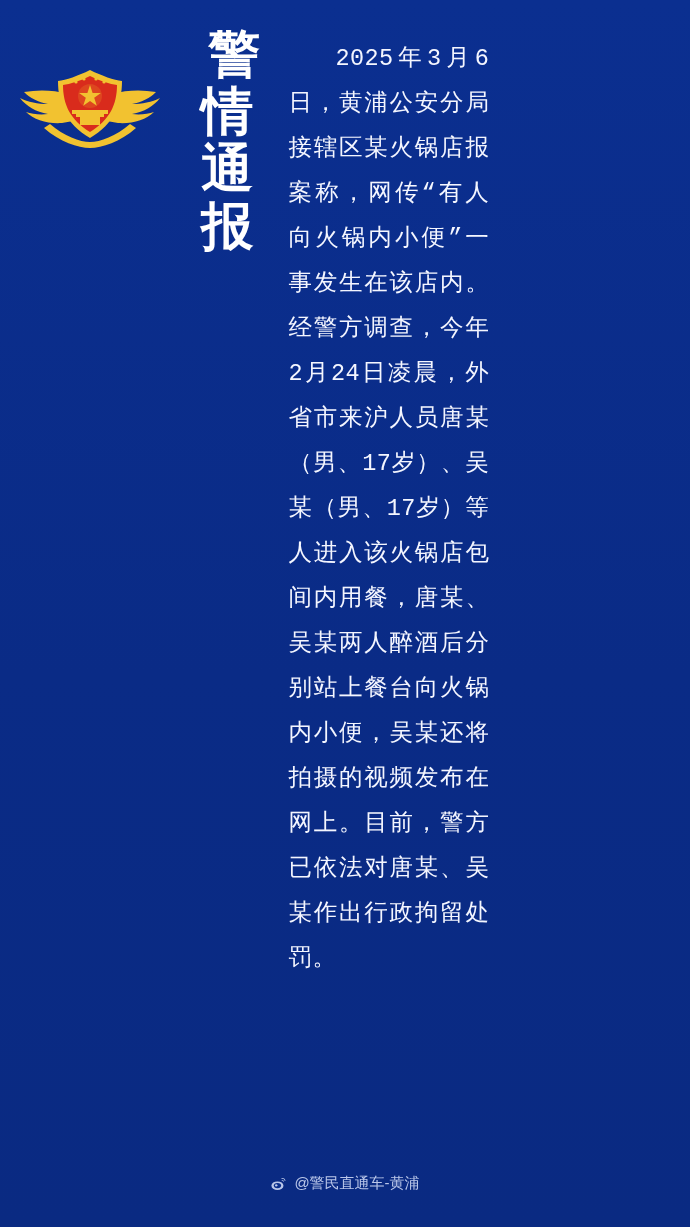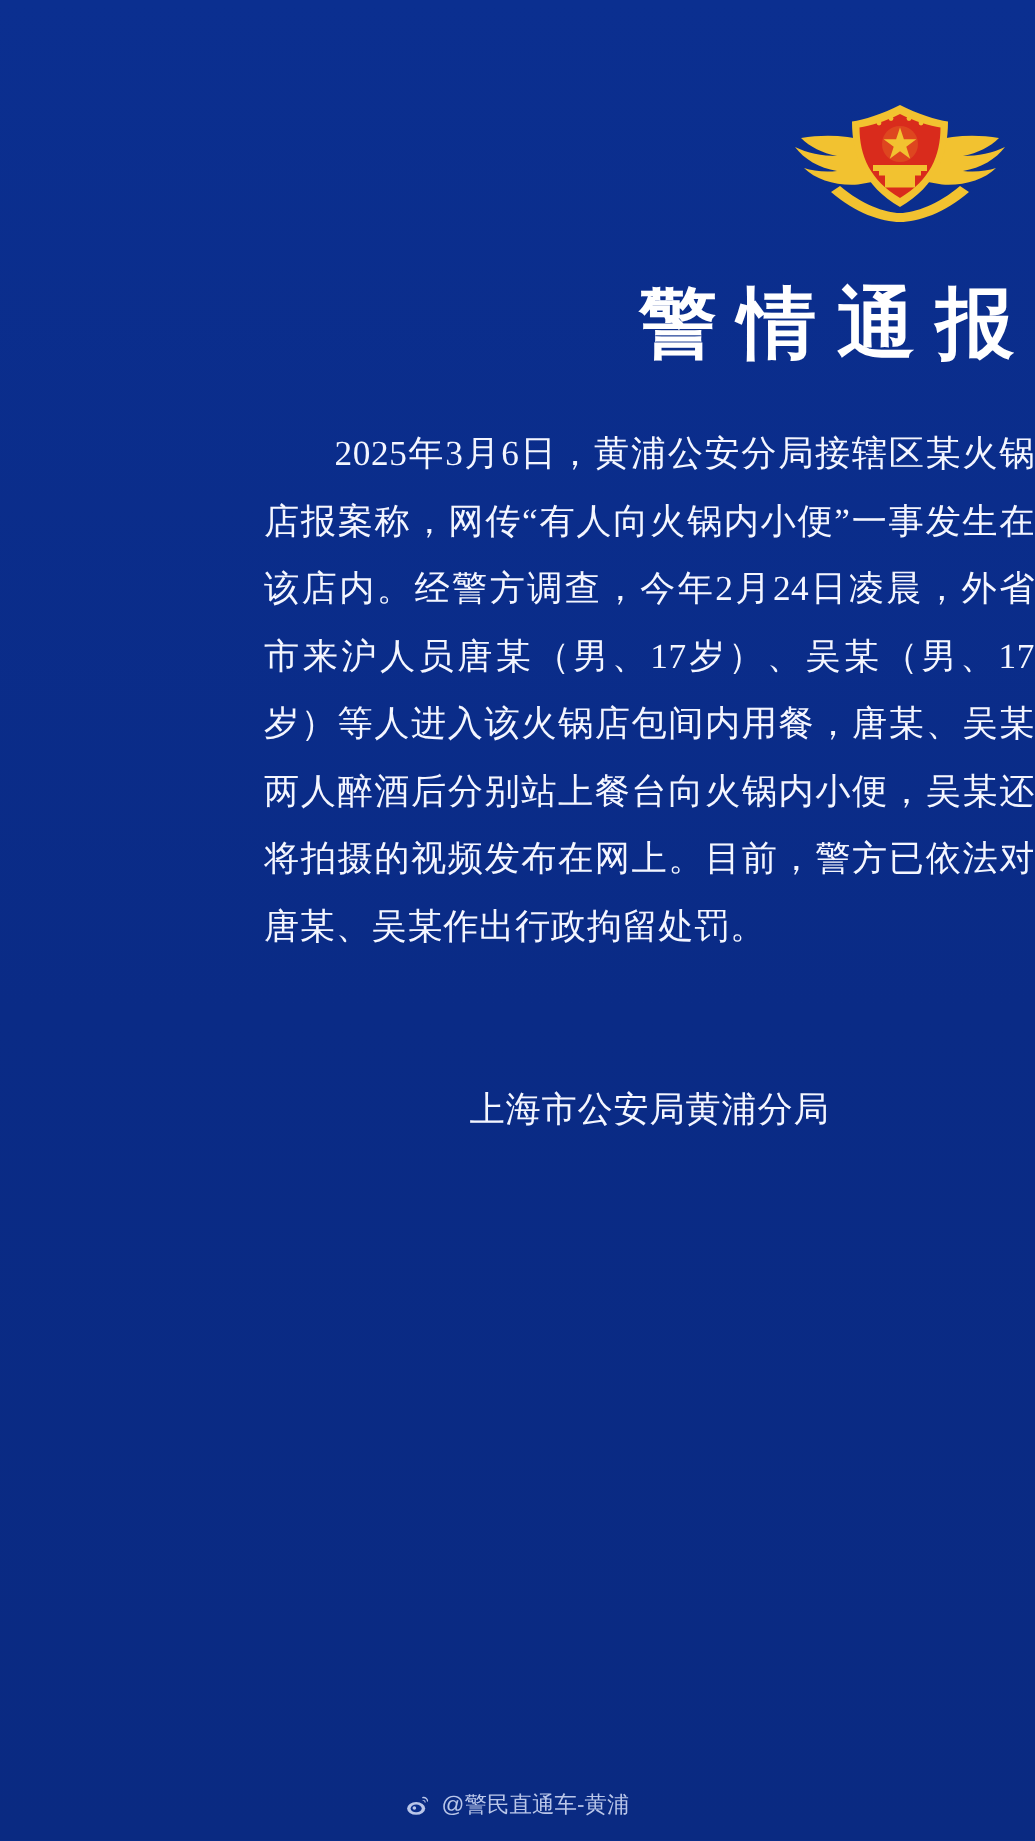--- a/index.html
+++ b/index.html
@@ -13,22 +13,21 @@
     font-family: "Liberation Serif", "DejaVu Serif", serif;
     color: #ffffff;
     overflow: hidden;
     position: relative;
   }
   .page {
     position: absolute;
     inset: 0;
     background: linear-gradient(180deg, #0b2f90 0%, #0a2b86 55%, #0a2a82 100%);
     display: flex;
-    flex-direction: column;
-    align-items: flex-end;
+    align-items: flex-start;
   }
 
   
   .emblem-wrap {
     margin-top: 58px;
     width: 180px;
     height: 104px;
     position: relative;
   }
   .emblem-wrap svg {
@@ -57,41 +56,42 @@
     font-size: 23.5px;
     line-height: 45px;
     text-align: justify;
     text-justify: inter-ideograph;
     color: #f4f6ff;
     letter-spacing: 0.4px;
   }
   .body-block p {
     margin: 0;
     text-indent: 2em;
+    font-family: Liberation Mono, monospace;
   }
 
   
   .sign-block {
     margin-top: 78px;
     width: 514px;
     text-align: center;
     font-size: 23.5px;
     line-height: 42px;
     color: #f4f6ff;
     letter-spacing: 0.5px;
   }
   .sign-org { }
   .sign-date { }
 
   
   .footer {
     position: absolute;
     left: 0;
     right: 0;
-    bottom: 14px;
+    bottom: 34px;
     display: flex;
     align-items: center;
     justify-content: center;
     gap: 7px;
     color: #c9d4f2;
     font-size: 15px;
     font-family: "Liberation Sans", sans-serif;
     opacity: 0.92;
   }
   .weibo-icon {
@@ -132,21 +132,20 @@
     </svg>
   </div>
 
   <div class="title">警情通报</div>
 
   <div class="body-block">
     <p>2025年3月6日，黄浦公安分局接辖区某火锅店报案称，网传“有人向火锅内小便”一事发生在该店内。经警方调查，今年2月24日凌晨，外省市来沪人员唐某（男、17岁）、吴某（男、17岁）等人进入该火锅店包间内用餐，唐某、吴某两人醉酒后分别站上餐台向火锅内小便，吴某还将拍摄的视频发布在网上。目前，警方已依法对唐某、吴某作出行政拘留处罚。</p>
   </div>
 
   <div class="sign-block">
-    <div class="sign-org">上海市公安局黄浦分局</div>
   </div>
 
   <div class="footer">
     <span class="weibo-icon">
       <svg viewBox="0 0 24 24" xmlns="http://www.w3.org/2000/svg">
         <ellipse cx="10.5" cy="15" rx="8.5" ry="6" fill="#c9d4f2"></ellipse>
         <ellipse cx="10.5" cy="15" rx="5.2" ry="3.6" fill="#0a2e8c"></ellipse>
         <circle cx="8.8" cy="14.6" r="1.7" fill="#c9d4f2"></circle>
         <path d="M16.5 4.2 c2.6-.6 5.2 1.1 5.3 3.8 0 .7-.9.9-1.1.2 -.2-1.9-1.9-3-3.7-2.7 -.8.2-1.2-1.1-.5-1.3 Z" fill="#c9d4f2"></path>
         <path d="M16.8 7.2 c1.3-.3 2.6.6 2.6 1.9 0 .6-.9.7-1-.1 -.1-.8-.8-1.3-1.6-1.2 -.6.1-.7-.5-.0-.6 Z" fill="#c9d4f2"></path>

